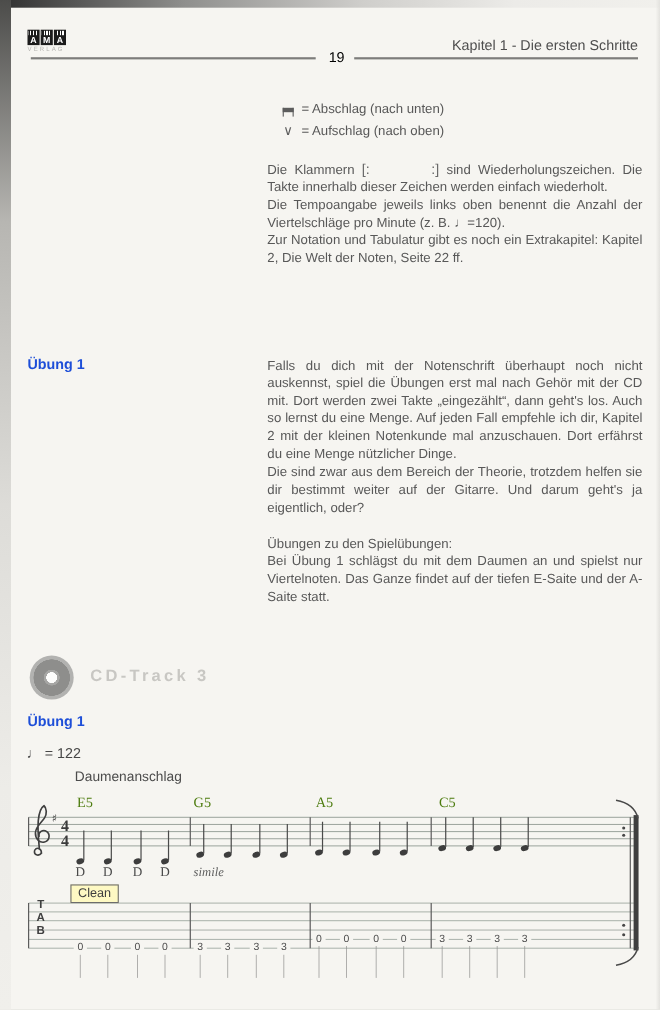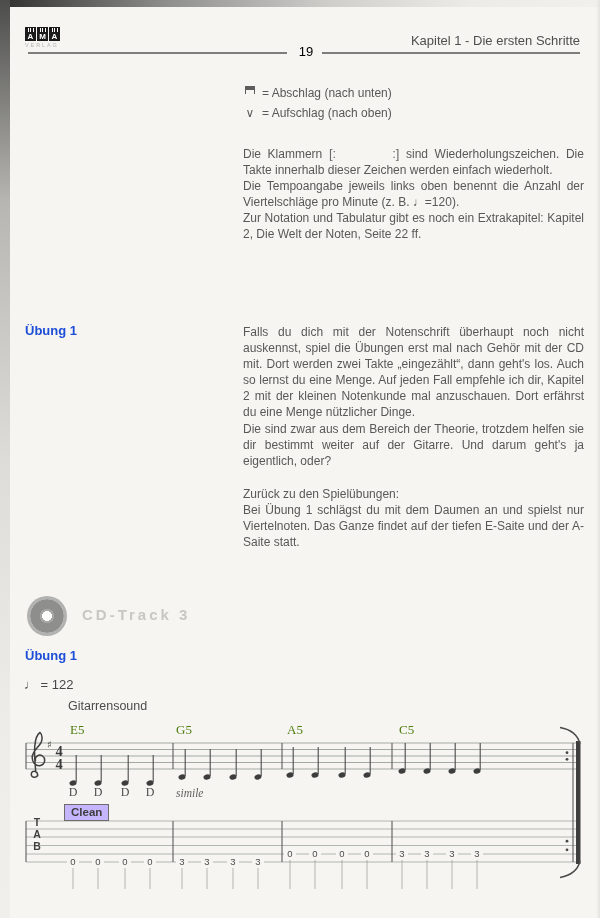--- a/index.html
+++ b/index.html
@@ -21,21 +21,21 @@
         font-size:8px;line-height:9px;font-weight:bold;}
   .logo-sub{margin-top:1px;font-size:5.5px;letter-spacing:1.9px;color:#b5b4b0;}
   .chapter{position:absolute;right:20px;top:33px;font-size:13px;color:#4e4e4e;}
   .rule{position:absolute;top:52px;height:1.6px;background:#7d7d7b;}
   .rule-left{left:28px;width:259px;}
   .rule-right{left:322px;width:258px;}
   .pagenum{position:absolute;left:291px;top:44px;width:30px;text-align:center;font-size:13px;color:#000000;}
 
   
   .legend{position:absolute;left:245px;top:86px;font-size:12px;color:#585858;}
-  .legend-row{display:flex;align-items:flex-start;height:20px;gap:7px;}
+  .legend-row{display:flex;align-items:flex-end;height:20px;gap:7px;margin-left:12px;}
   .downstroke{display:inline-block;width:10px;height:8px;box-sizing:border-box;
         border-top:4.5px solid #5d5d5d;border-left:1.6px solid #5d5d5d;border-right:1.6px solid #5d5d5d;}
   .upstroke{display:inline-block;width:10px;text-align:center;font-size:12px;color:#5d5d5d;}
 
   
   .col{position:absolute;left:243px;width:341px;font-size:12px;line-height:16.1px;color:#585858;}
   .col p{margin:0;text-align:justify;}
   .intro{top:146px;}
   .u1col{top:324px;}
   .gap-top{margin-top:17px !important;}
@@ -59,21 +59,21 @@
   .score{position:absolute;left:18px;top:718px;width:578px;height:185px;}
   .score svg{position:absolute;left:0;top:0;}
   .chord{position:absolute;top:4px;font-family:"Liberation Serif",serif;font-size:13px;color:#4d7c0f;}
   .c0{left:52px;}.c1{left:158px;}.c2{left:269px;}.c3{left:381px;}
   .dlab{position:absolute;top:67px;width:10px;text-align:center;font-family:"Liberation Serif",serif;
         font-size:12px;color:#4a4a4a;}
   .d0{left:50px;}.d1{left:75px;}.d2{left:102px;}.d3{left:127px;}
   .simile{position:absolute;left:158px;top:69px;font-family:"Liberation Serif",serif;
         font-style:italic;font-size:11.5px;color:#5e5e5e;}
   .cleanbox{position:absolute;left:46px;top:86px;border:1.2px solid #6c6c6c;padding:1px 6px 2px 6px;
-        font-size:11.5px;font-weight:700;color:#3d3d3d;background:#c4b5fd;}
+        font-size:11.5px;font-weight:400;color:#3d3d3d;background:#fef9c3;}
   .tabletter{position:absolute;left:13px;width:12px;text-align:center;font-size:10.5px;
         font-weight:bold;color:#3f3f3f;}
   .tl0{top:98px;}.tl1{top:110px;}.tl2{top:122px;}
   .fret{position:absolute;width:12px;text-align:center;font-size:9.5px;color:#4c4c4c;
         background:#f6f5f1;line-height:10px;}
   .frow-low{top:139px;}   
   .frow-a{top:131px;}     
   .f0{left:49px;}.f1{left:74px;}.f2{left:101px;}.f3{left:126px;}
   .f4{left:158px;}.f5{left:183px;}.f6{left:209px;}.f7{left:234px;}
   .f8{left:266px;}.f9{left:291px;}.f10{left:318px;}.f11{left:343px;}
@@ -121,30 +121,30 @@
   <div class="col intro">
     <p><span>Die Klammern</span>&nbsp;<span class="bracket">[:</span><span class="bracket-spacer"></span><span class="bracket">:]</span>&nbsp;<span>sind Wiederholungszeichen. Die Takte innerhalb dieser Zeichen werden einfach wiederholt.</span></p>
     <p>Die Tempoangabe jeweils links oben benennt die Anzahl der Viertelschläge pro Minute (z. B. ♩=120).</p>
     <p>Zur Notation und Tabulatur gibt es noch ein Extrakapitel: Kapitel 2, Die Welt der Noten, Seite 22 ff.</p>
   </div>
 
   <div class="heading h1a">Übung 1</div>
   <div class="col u1col">
     <p>Falls du dich mit der Notenschrift überhaupt noch nicht auskennst, spiel die Übungen erst mal nach Gehör mit der CD mit. Dort werden zwei Takte „eingezählt“, dann geht's los. Auch so lernst du eine Menge. Auf jeden Fall empfehle ich dir, Kapitel 2 mit der kleinen Notenkunde mal anzuschauen. Dort erfährst du eine Menge nützlicher Dinge.</p>
     <p>Die sind zwar aus dem Bereich der Theorie, trotzdem helfen sie dir bestimmt weiter auf der Gitarre. Und darum geht's ja eigentlich, oder?</p>
-    <p class="gap-top">Zurück zu den Spielübungen:</p>
+    <p class="gap-top">Übungen zu den Spielübungen:</p>
     <p>Bei Übung 1 schlägst du mit dem Daumen an und spielst nur Viertelnoten. Das Ganze findet auf der tiefen E-Saite und der A-Saite statt.</p>
   </div>
 
   <div class="cd-disc"></div>
   <div class="cd-label">CD-Track 3</div>
 
   <div class="heading h1b">Übung 1</div>
   <div class="tempo">♩ = 122</div>
-  <div class="technique">Gitarrensound</div>
+  <div class="technique">Daumenanschlag</div>
 
   <div class="score">
     <svg width="578" height="185" viewBox="0 0 578 185">
 
       <g stroke="#9aa29b" stroke-width="0.9">
         <line x1="8" y1="25" x2="562" y2="25"></line>
           <line x1="8" y1="31.5" x2="562" y2="31.5"></line>
         <line x1="8" y1="38" x2="562" y2="38"></line>
           <line x1="8" y1="44.5" x2="562" y2="44.5"></line>
         <line x1="8" y1="51" x2="562" y2="51"></line>

